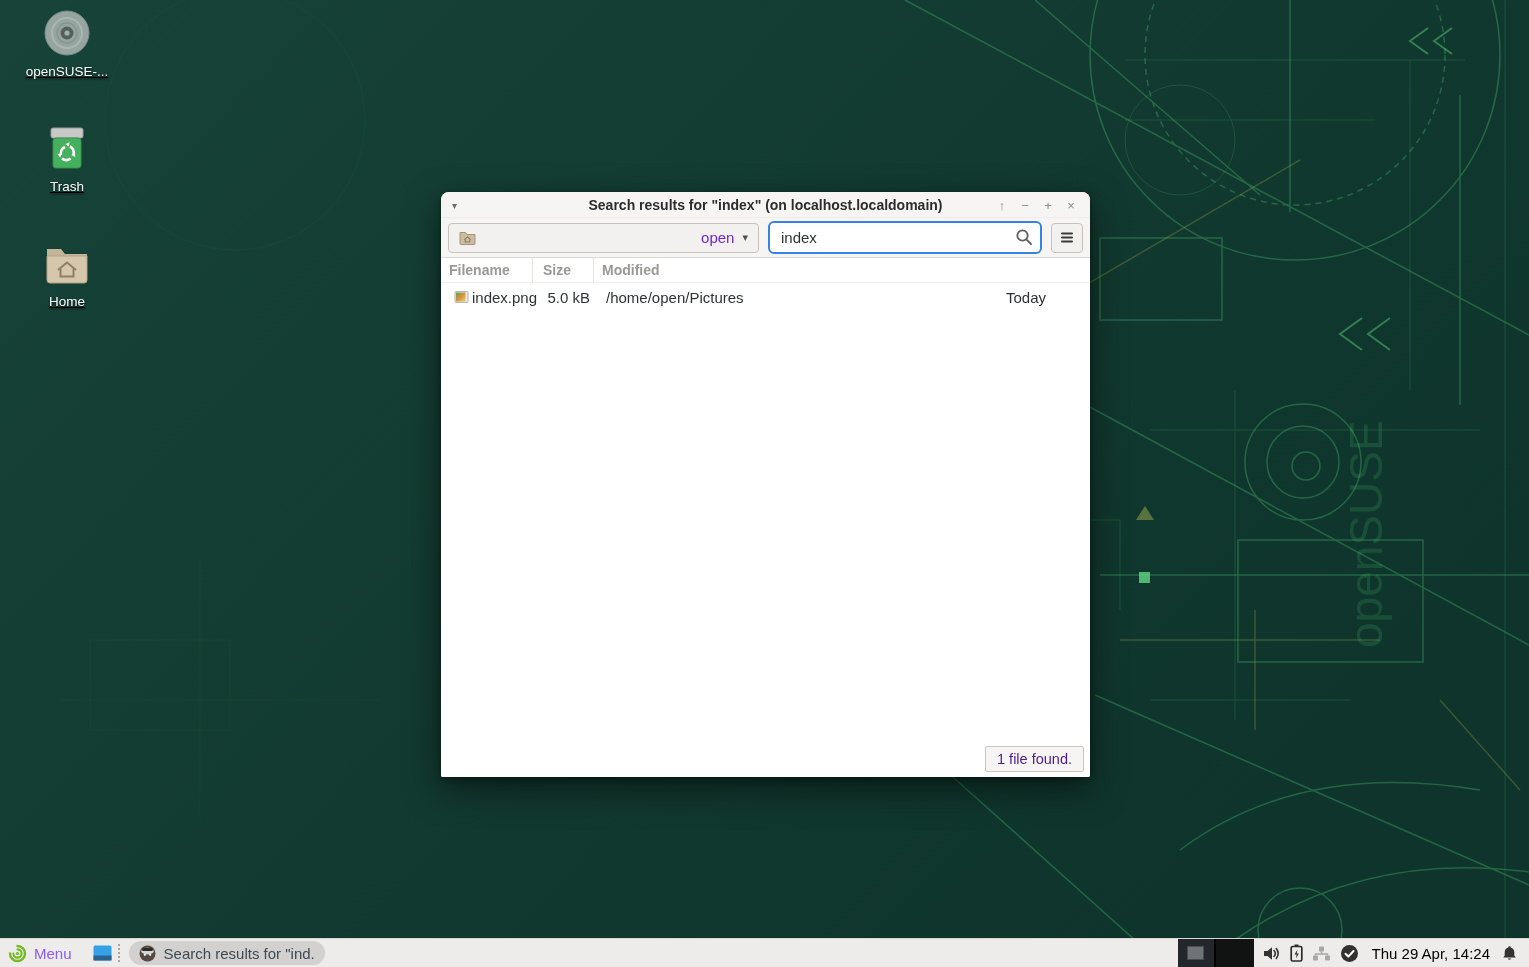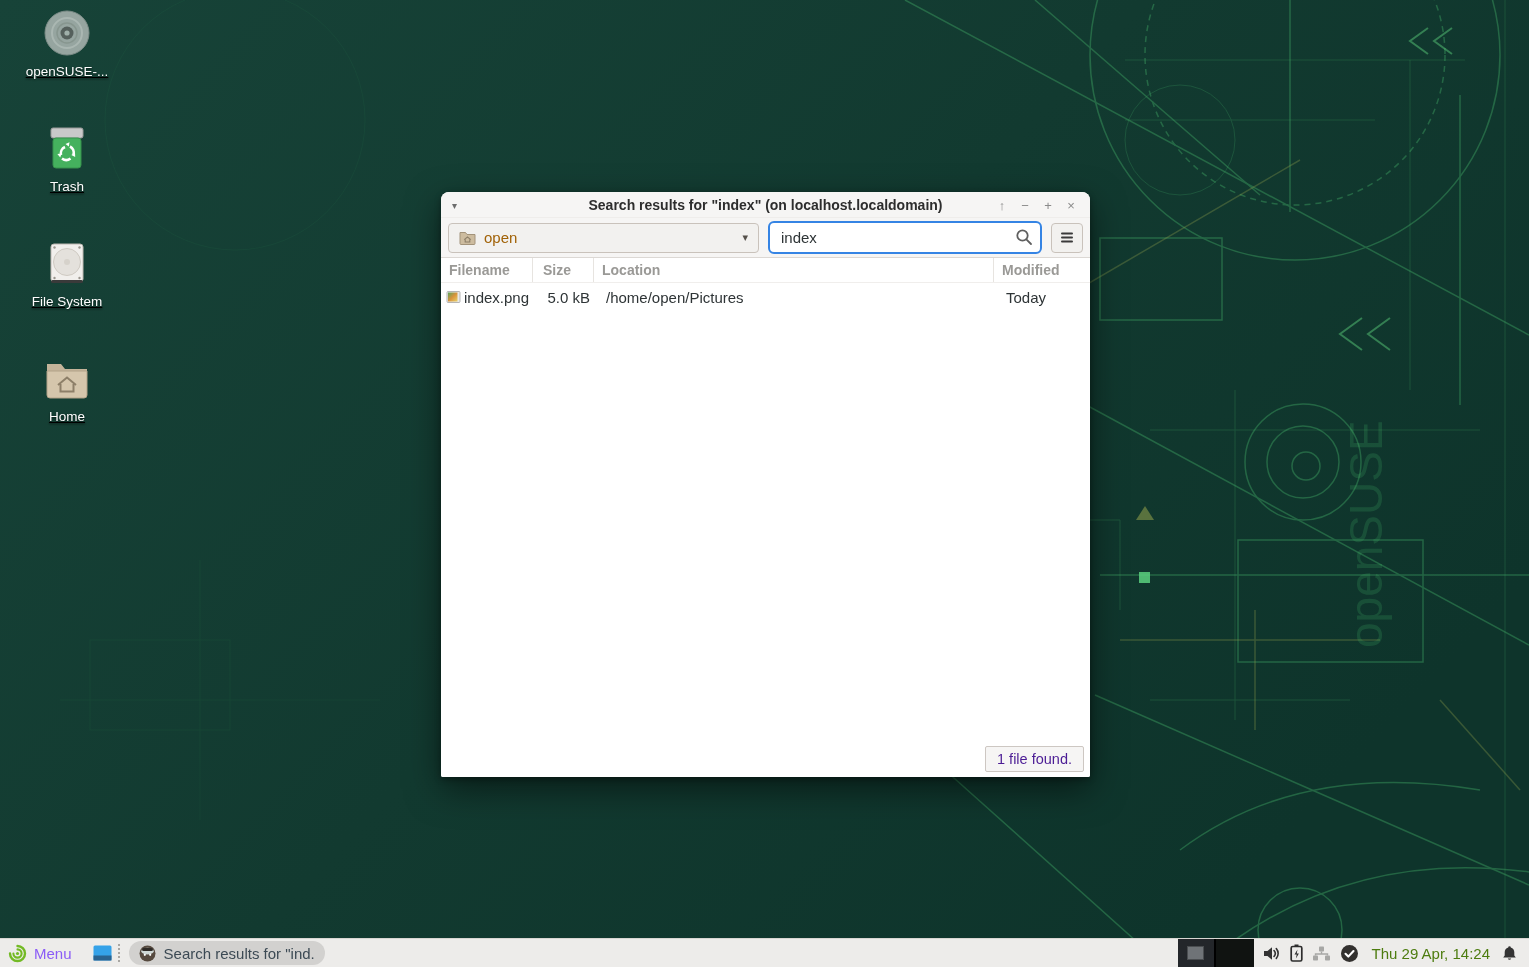--- a/index.html
+++ b/index.html
@@ -26,38 +26,38 @@
                   color:#6d6d6d; font-size:10px; cursor:pointer; }
   .win-title { position:absolute; left:0; right:0; text-align:center; font-size:14px; font-weight:bold; color:#2d2d2d; }
   .win-controls { position:absolute; right:10px; top:0; height:26px; display:flex; align-items:center; gap:5px; }
   .win-ctrl { width:18px; height:22px; display:flex; align-items:center; justify-content:center;
               color:#8a8a8a; font-size:13px; cursor:pointer; }
 
   .toolbar { height:40px; background:#f6f5f4; display:flex; align-items:center; padding:0 7px; gap:9px; flex:0 0 auto;
              border-bottom:1px solid #dcd8d4; }
   .combobox { flex:1; height:30px; background:#f2f1ef; border:1px solid #c9c2bb; border-radius:4px;
               display:flex; align-items:center; padding:0 10px; gap:8px; cursor:pointer; }
-  .combobox .value { font-size:15px; color:#a16207; flex:1; }
+  .combobox .value { font-size:15px; color:#6d28d9; flex:1;text-align:right; }
   .combobox .arrow { color:#55504a; font-size:11px; }
   .searchwrap { position:relative; width:274px; height:33px; flex:0 0 auto;border-radius:13px; }
   .searchwrap input { width:100%; height:100%; border:2px solid #3584e4; border-radius:6px; background:#ffffff;
                       font-family:"Liberation Sans",sans-serif; font-size:15px; color:#2e3436; padding:0 34px 0 11px; outline:none; }
   .search-ico { position:absolute; right:9px; top:7px; }
   .menu-btn { width:32px; height:30px; background:#f2f1ef; border:1px solid #c9c2bb; border-radius:4px;
               display:flex; align-items:center; justify-content:center; cursor:pointer; flex:0 0 auto; }
 
   .listview { flex:1; position:relative; background:#ffffff; overflow:hidden; border-radius:0 0 2px 2px; }
   .lv-header { display:flex; height:25px; border-bottom:1px solid #f0eeec; }
   .lv-h { font-size:14px; font-weight:bold; color:#9a9996; display:flex; align-items:center; cursor:pointer; }
   .lv-h.c-filename { width:92px; padding-left:8px; border-right:1px solid #e7e4e0; }
   .lv-h.c-size     { width:61px; padding-left:10px; border-right:1px solid #e7e4e0; }
   .lv-h.c-location { width:400px; padding-left:8px; border-right:1px solid #e7e4e0; }
   .lv-h.c-modified { flex:1; padding-left:8px; }
   .lv-row { display:flex; height:28px; align-items:center; font-size:15px; color:#2e3436; cursor:default; }
-  .lv-c-filename { width:96px; padding-left:5px; display:flex; align-items:center; gap:2px; overflow:visible; white-space:nowrap; }
+  .lv-c-filename { width:96px; padding-left:13px; display:flex; align-items:center; gap:2px; overflow:visible; white-space:nowrap; }
   .lv-c-size { width:61px; text-align:right; padding-right:8px; }
   .lv-c-location { width:400px; padding-left:8px; }
   .lv-c-modified { flex:1; padding-left:8px; }
 
   .statusbadge { position:absolute; right:6px; bottom:5px; background:#f6f5f4; border:1px solid #cdc7c2;
                  border-radius:2px; padding:4px 11px; font-size:14.5px; color:#4c1d95; }
 
   
   .taskbar { position:absolute; left:0; bottom:0; width:1529px; height:29px; background:#edecea; z-index:5;
              display:flex; align-items:center; border-top:1px solid #d8d6d2; }
@@ -68,21 +68,21 @@
   .tb-winbtn { margin-left:2px; height:24px; width:196px; background:#d2d1cf; border-radius:12px;
                display:flex; align-items:center; gap:8px; padding:0 10px; cursor:pointer; }
   .tb-winbtn .txt { font-size:15px; color:#3c4a54; white-space:nowrap; overflow:hidden; }
   .tb-spacer { flex:1; }
   .ws-switcher { height:29px; display:flex; cursor:pointer; }
   .ws { width:38px; height:29px; background:#101311; display:flex; align-items:center; justify-content:center; }
   .ws.active { background:#23262a; border-right:2px solid #000; }
   .ws .mini { width:17px; height:14px; background:#6f7377; border:1px solid #4a4d50; }
   .tray { display:flex; align-items:center; gap:9px; padding:0 4px 0 8px; }
   .tray .ticon { display:flex; align-items:center; justify-content:center; cursor:pointer; }
-  .tb-clock { font-size:15px; color:#4d7c0f; padding:0 10px 0 9px; cursor:pointer; white-space:nowrap; }
+  .tb-clock { font-size:15px; color:#000000; padding:0 10px 0 9px; cursor:pointer; white-space:nowrap; }
   .tb-bell { padding:0 12px 0 2px; cursor:pointer; display:flex; align-items:center; }
 </style>
 </head>
 <body>
 
 <svg class="wallpaper" viewBox="0 0 1529 967" width="1529" height="967">
   <defs>
     <linearGradient id="bg" x1="0" y1="0" x2="1" y2="0.6">
       <stop offset="0" stop-color="#174338"></stop>
       <stop offset="0.55" stop-color="#123a30"></stop>
@@ -173,36 +173,20 @@
         <g fill="#ffffff">
           <path d="M21.5 19 l4 -1.8 -0.7 4.3z"></path>
           <path d="M31 27.5 l0.2 4.5 -3.9 -1.9z"></path>
           <path d="M16.2 32.5 l-2.8 -3.4 4.3 -0.6z"></path>
         </g>
       </svg>
     </span>
     <span class="lbl">Trash</span>
   </div>
 
-  <div class="desk-icon">
-    <span class="glyph">
-      <svg width="46" height="46" viewBox="0 0 46 46">
-        <rect x="7" y="4" width="32" height="38" rx="3" fill="#f1efec" stroke="#bdb8b1"></rect>
-        <circle cx="23" cy="22" r="13.5" fill="#e4e1dc"></circle>
-        <circle cx="23" cy="22" r="13.5" fill="none" stroke="#cfcac2"></circle>
-        <circle cx="23" cy="22" r="3" fill="#d6d2cb"></circle>
-        <circle cx="10.5" cy="7.5" r="1.2" fill="#9a958e"></circle>
-        <circle cx="35.5" cy="7.5" r="1.2" fill="#9a958e"></circle>
-        <circle cx="10.5" cy="38" r="1.2" fill="#9a958e"></circle>
-        <circle cx="35.5" cy="38" r="1.2" fill="#9a958e"></circle>
-        <rect x="7" y="40" width="32" height="3" rx="1.5" fill="#3a3a3a"></rect>
-      </svg>
-    </span>
-    <span class="lbl">File System</span>
-  </div>
 
   <div class="desk-icon">
     <span class="glyph">
       <svg width="48" height="44" viewBox="0 0 48 44">
         <path d="M4 8 h14 l4 5 h22 v26 a3 3 0 0 1 -3 3 H7 a3 3 0 0 1 -3 -3 z" fill="#c4b49a"></path>
         <path d="M4 15 h40 v24 a3 3 0 0 1 -3 3 H7 a3 3 0 0 1 -3 -3 z" fill="#d5c6ac" stroke="#b2a288"></path>
         <g stroke="#8d7f68" stroke-width="2" fill="none">
           <path d="M15 29 l9 -7.5 9 7.5"></path>
           <path d="M17.5 28 v7.5 h13 V28"></path>
         </g>
@@ -256,21 +240,20 @@
         <rect x="1" y="4.5" width="12" height="2" rx="1" fill="#3a3a3a"></rect>
         <rect x="1" y="8.5" width="12" height="2" rx="1" fill="#3a3a3a"></rect>
       </svg>
     </div>
   </div>
 
   <div class="listview">
     <div class="lv-header">
       <span class="lv-h c-filename">Filename</span>
       <span class="lv-h c-size">Size</span>
-      <span class="lv-h c-location">Location</span>
       <span class="lv-h c-modified">Modified</span>
     </div>
 
     <div class="lv-row">
       <span class="lv-c-filename">
         <span style="display:flex">
           <svg width="16" height="16" viewBox="0 0 16 16">
             <defs>
               <linearGradient id="thumb" x1="0" y1="0" x2="1" y2="1">
                 <stop offset="0" stop-color="#58a65c"></stop>

